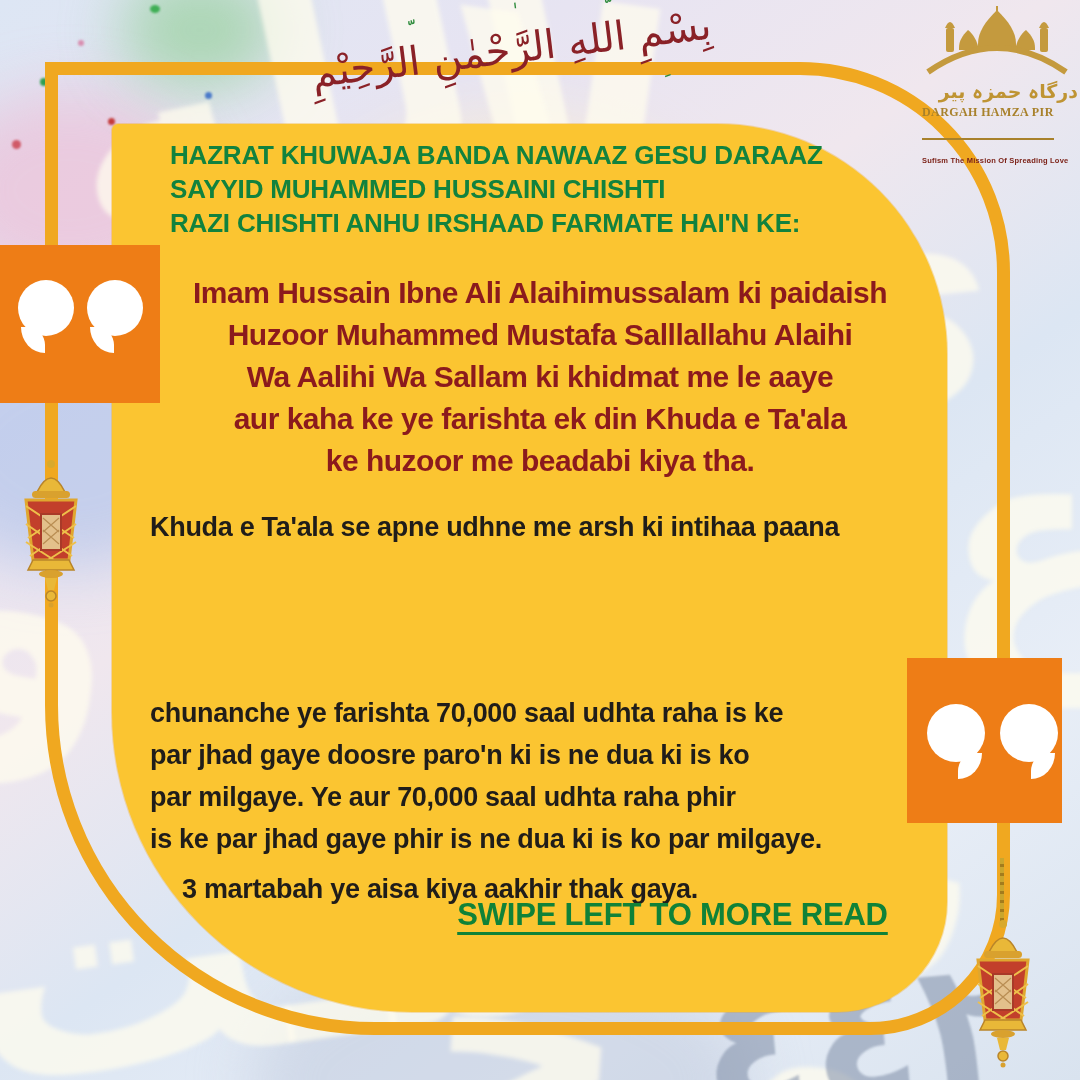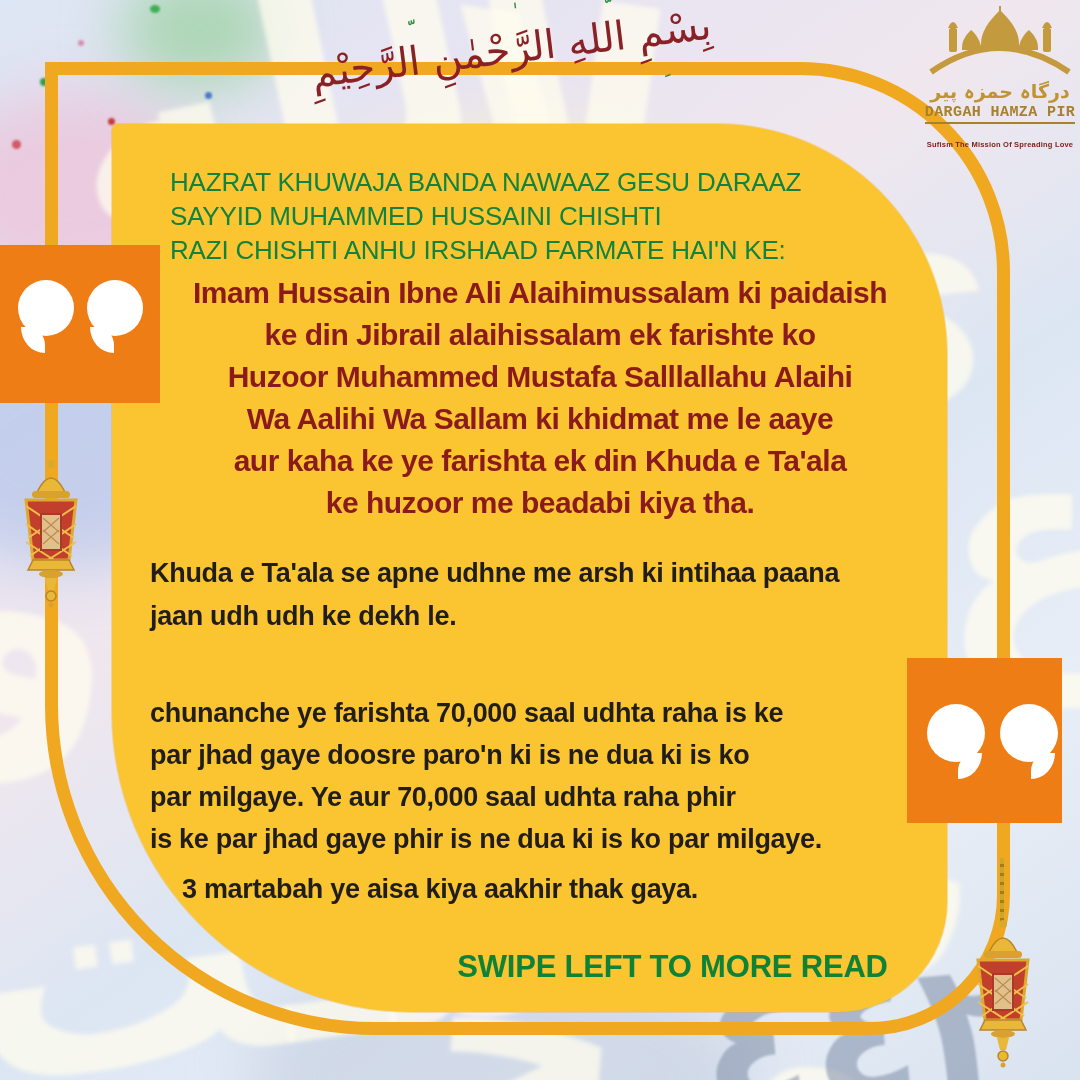--- a/index.html
+++ b/index.html
@@ -28,46 +28,46 @@
   
   .qblock{position:absolute;background:#ee7d16;z-index:5;}
   #qleft{left:0;top:245px;width:160px;height:158px;}
   #qright{left:907px;top:658px;width:155px;height:165px;}
   .bubble{position:absolute;width:56px;height:56px;background:#ffffff;border-radius:50%;}
   .bubble .tail{position:absolute;width:24px;height:26px;background:#ffffff;bottom:-17px;}
   .tail-left{left:3px;border-radius:0 70% 0 100%;}
   .tail-right{right:3px;border-radius:70% 0 100% 0;}
   
   .txt{position:absolute;z-index:6;white-space:nowrap;}
-  #heading{left:170px;top:165px;font-size:26px;line-height:34px;font-weight:400;
+  #heading{left:170px;top:138px;font-size:26px;line-height:34px;font-weight:700;
            color:#12823e;letter-spacing:-0.2px;}
   #mquote{left:140px;top:272px;width:800px;text-align:center;font-size:30px;line-height:42px;
           font-weight:800;color:#8b1a1d;letter-spacing:-0.5px;}
-  #para1{left:150px;top:552px;font-size:27px;line-height:43px;font-weight:800;
+  #para1{left:150px;top:506px;font-size:27px;line-height:43px;font-weight:800;
          color:#201d1a;letter-spacing:-0.3px;}
   #para2{left:150px;top:692px;font-size:27px;line-height:42px;font-weight:800;
          color:#201d1a;letter-spacing:-0.3px;}
   #para2 .indent{padding-left:32px;margin-top:8px;}
-  #swipe{left:400px;top:949px;width:545px;text-align:center;font-size:31px;font-weight:800;
-         color:#108238;letter-spacing:-0.2px;
+  #swipe{left:400px;top:897px;width:545px;text-align:center;font-size:31px;font-weight:800;
+         color:#108238;letter-spacing:-0.2px;text-decoration:underline;
          text-decoration-thickness:3px;text-underline-offset:7px;}
   
   #bismillah{position:absolute;left:342px;top:2px;width:372px;height:118px;z-index:7;
              transform:rotate(-7deg);}
   #bismillah .main{position:absolute;left:0;top:22px;width:100%;text-align:center;direction:rtl;
              font-family:"DejaVu Sans",sans-serif;font-size:40px;color:#8a2127;white-space:nowrap;}
   #bismillah .dia{position:absolute;font-family:"DejaVu Sans",sans-serif;color:#2e8b3c;
              font-size:20px;font-weight:bold;}
   
-  #logo{position:absolute;left:922px;top:6px;width:156px;text-align:center;z-index:7;}
+  #logo{position:absolute;left:922px;top:6px;width:156px;z-index:7;}
   #logo .urdu{font-family:"DejaVu Sans",sans-serif;font-size:19px;font-weight:bold;
               color:#bf9433;direction:rtl;line-height:22px;margin-top:-4px;}
-  #logo .name{display:inline-block;font-size:15px;font-weight:800;color:#a8812b;
-              letter-spacing:0.4px;border-bottom:2px solid #a8812b;padding-bottom:1px;
-              font-family:Liberation Mono, monospace;}
+  #logo .name{display:inline-block;font-size:12px;font-weight:800;color:#a8812b;
+              letter-spacing:0.4px;border-bottom:2px solid #a8812b;padding-bottom:18px;
+              font-family:Liberation Serif, serif;}
   #logo .tag{font-size:7.5px;font-weight:bold;color:#7c2218;letter-spacing:0.2px;margin-top:16px;}
   
   .lantern{position:absolute;width:74px;height:168px;z-index:8;}
   #lantern-left{left:14px;top:458px;}
   #lantern-right{left:966px;top:918px;}
   #chain-right{position:absolute;left:1000px;top:858px;width:4px;height:66px;z-index:8;
      background:repeating-linear-gradient(180deg,#caa62d 0 6px,#a37c1d 6px 9px);}
 </style>
 </head>
 <body>
@@ -119,30 +119,28 @@
   </div>
 
   <div id="heading" class="txt">
     <div>HAZRAT KHUWAJA BANDA NAWAAZ GESU DARAAZ</div>
     <div>SAYYID MUHAMMED HUSSAINI CHISHTI</div>
     <div>RAZI CHISHTI ANHU IRSHAAD FARMATE HAI'N KE:</div>
   </div>
 
   <div id="mquote" class="txt">
     <div>Imam Hussain Ibne Ali Alaihimussalam ki paidaish</div>
-    <div>ke din Jibrail alaihissalam ek farishte ko</div>
     <div>Huzoor Muhammed Mustafa Salllallahu Alaihi</div>
     <div>Wa Aalihi Wa Sallam ki khidmat me le aaye</div>
     <div>aur kaha ke ye farishta ek din Khuda e Ta'ala</div>
     <div>ke huzoor me beadabi kiya tha.</div>
   </div>
 
   <div id="para1" class="txt">
     <div>Khuda e Ta'ala se apne udhne me arsh ki intihaa paana</div>
-    <div>jaan udh udh ke dekh le.</div>
   </div>
 
   <div id="para2" class="txt">
     <div>chunanche ye farishta 70,000 saal udhta raha is ke</div>
     <div>par jhad gaye doosre paro'n ki is ne dua ki is ko</div>
     <div>par milgaye. Ye aur 70,000 saal udhta raha phir</div>
     <div>is ke par jhad gaye phir is ne dua ki is ko par milgaye.</div>
     <div class="indent">3 martabah ye aisa kiya aakhir thak gaya.</div>
   </div>
 

